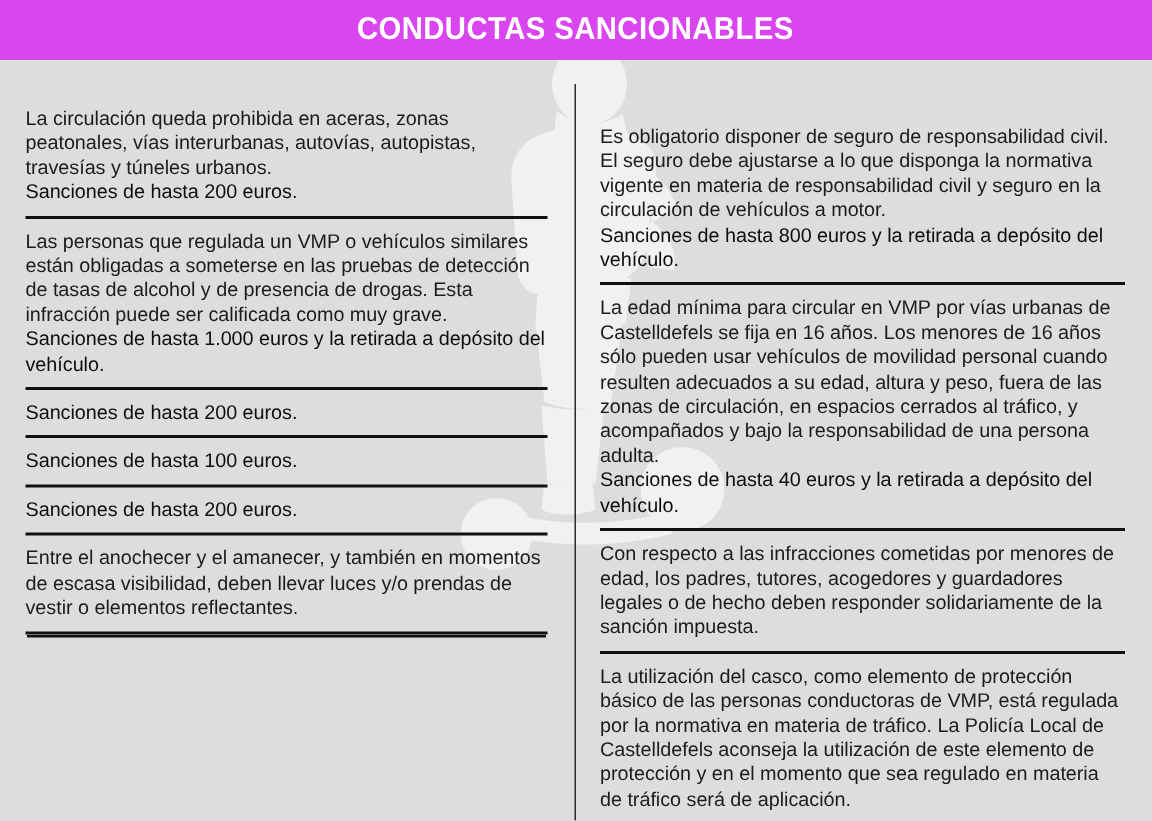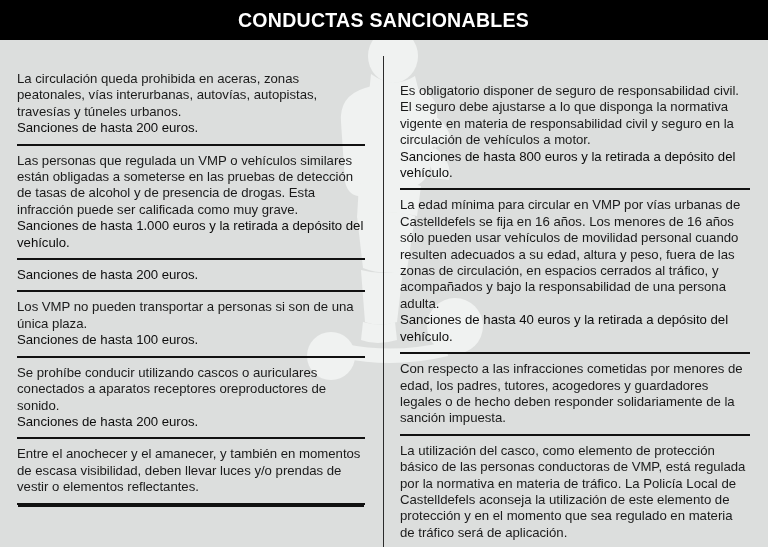--- a/index.html
+++ b/index.html
@@ -36,21 +36,21 @@
     opacity: 0.85;
   }
   .watermark svg { display: block; width: 100%; height: 100%; }
 
   
   .header-band {
     position: absolute;
     left: 0; top: 0;
     width: 768px;
     height: 40px;
-    background: #000000;
+    background: #d946ef;
     display: flex;
     align-items: center;
     justify-content: center;
     z-index: 4;
   }
   .header-title {
     color: #ffffff;
     font-size: 21px;
     font-weight: bold;
     letter-spacing: 0.3px;
@@ -161,26 +161,24 @@
       <div class="item">
         <p>Las personas que regulada un VMP o vehículos similares están obligadas a someterse en las pruebas de detección de tasas de alcohol y de presencia de drogas. Esta infracción puede ser calificada como muy grave.</p>
         <p class="sanction">Sanciones  de hasta 1.000 euros y la retirada a depósito del vehículo.</p>
       </div>
 
       <div class="item">
         <p class="sanction">Sanciones de hasta 200 euros.</p>
       </div>
 
       <div class="item">
-        <p>Los VMP no pueden transportar a personas si son de una única plaza.</p>
         <p class="sanction">Sanciones de hasta 100 euros.</p>
       </div>
 
       <div class="item">
-        <p>Se prohíbe conducir utilizando cascos o auriculares conectados a aparatos receptores oreproductores de sonido.</p>
         <p class="sanction">Sanciones de hasta 200 euros.</p>
       </div>
 
       <div class="item">
         <p>Entre el anochecer y el amanecer, y también en momentos de escasa visibilidad,  deben llevar luces y/o prendas de vestir o elementos reflectantes.</p>
       </div>
 
     </div>
 
     <div class="col col-right">

